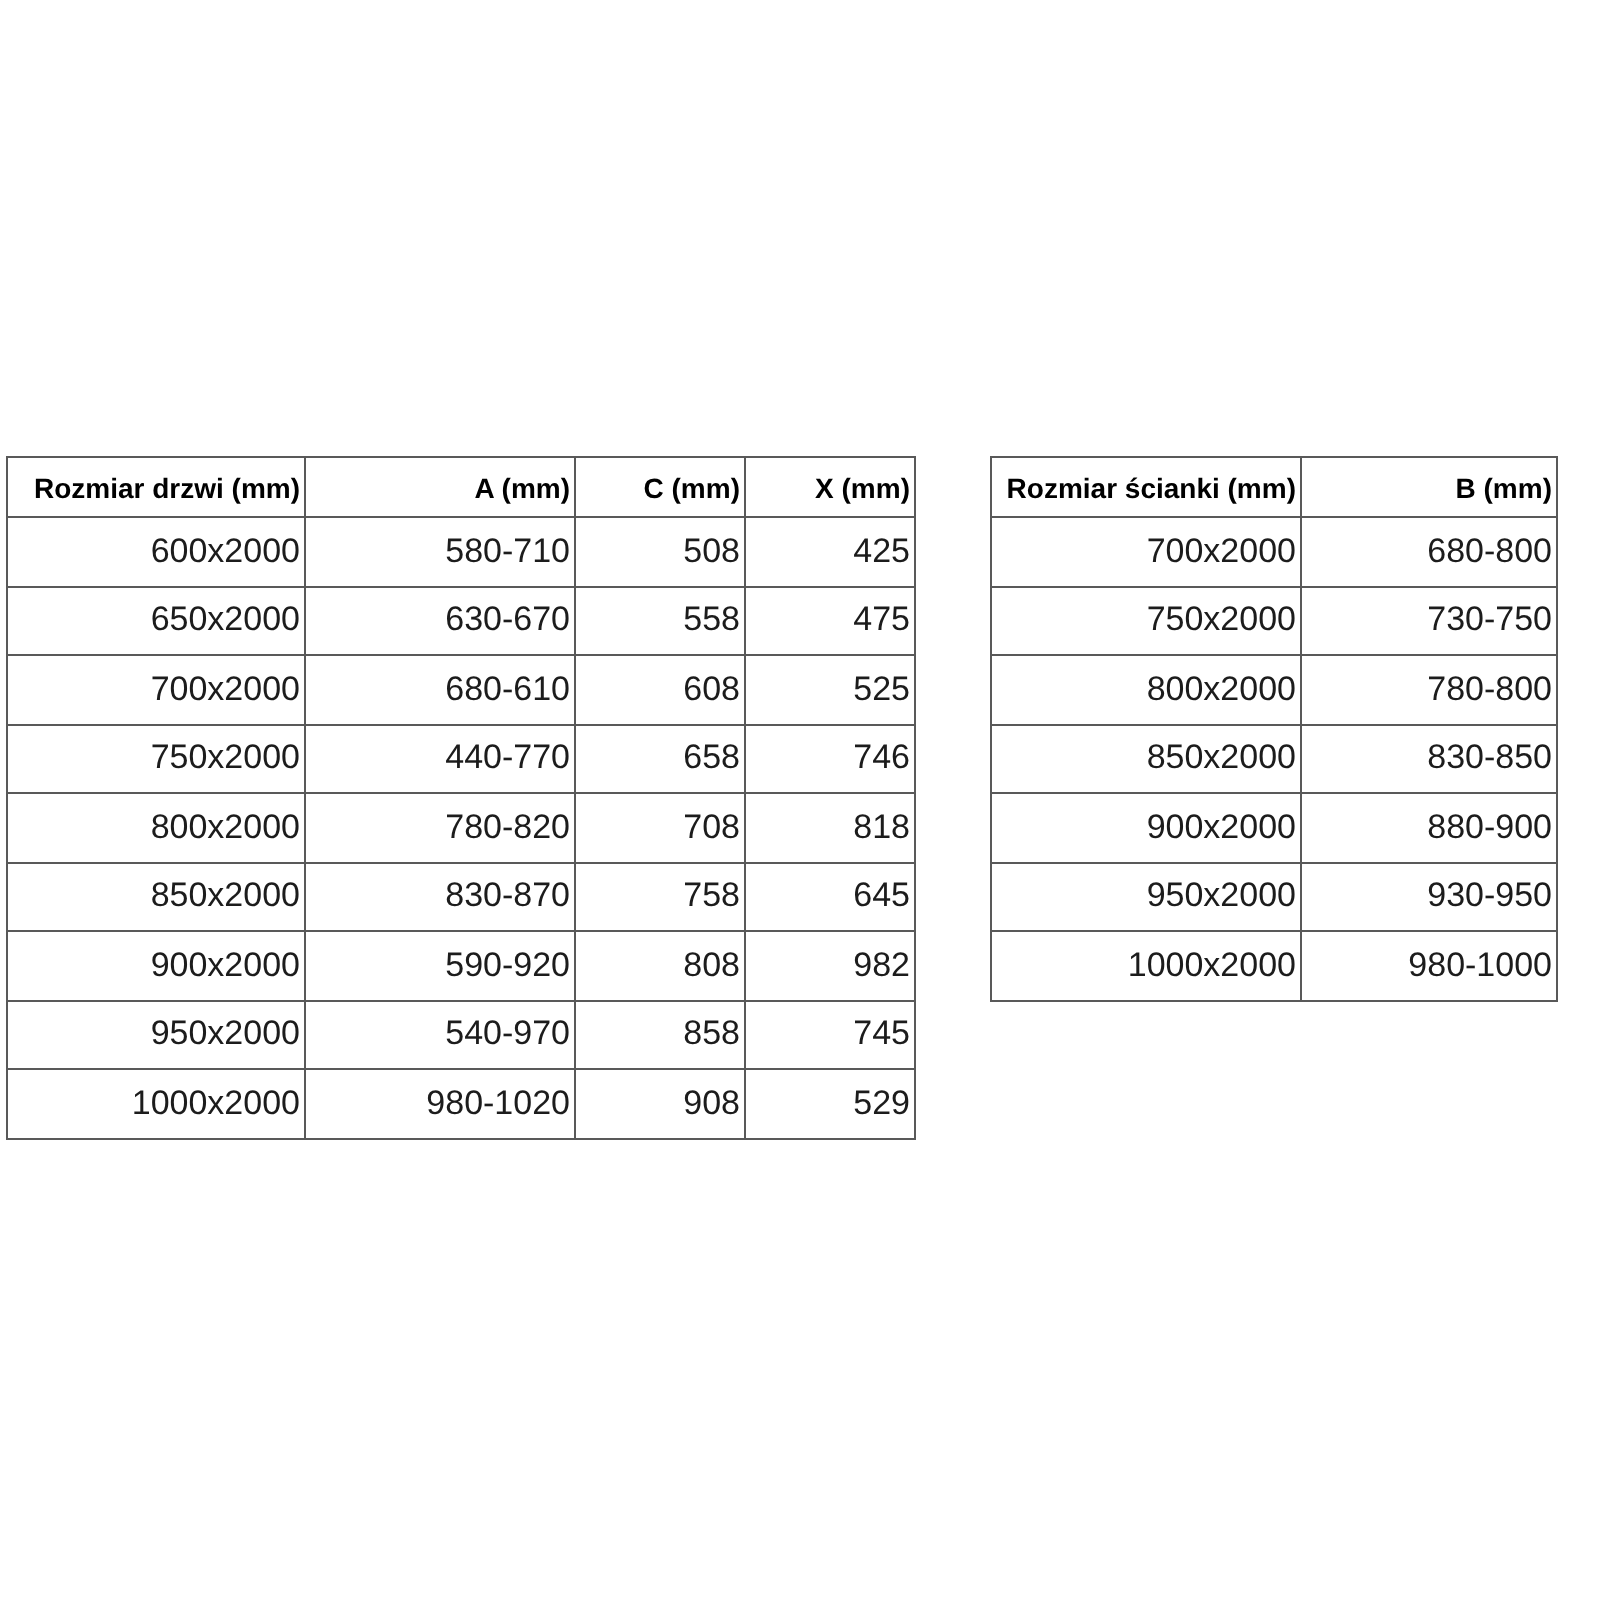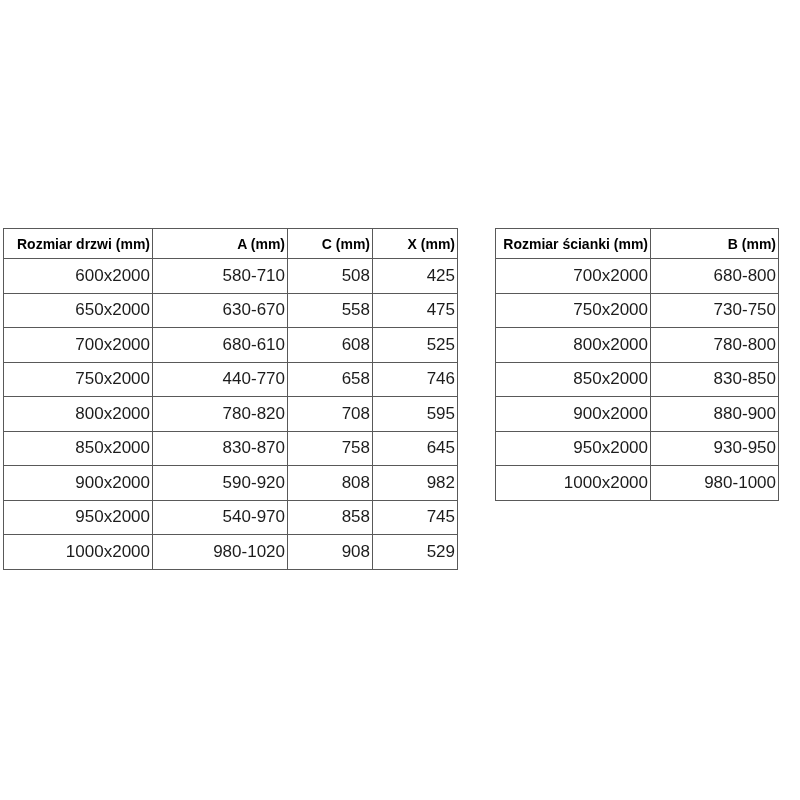--- a/index.html
+++ b/index.html
@@ -90,21 +90,21 @@
       <tr>
         <td>750x2000</td>
         <td>440-770</td>
         <td>658</td>
         <td>746</td>
       </tr>
       <tr>
         <td>800x2000</td>
         <td>780-820</td>
         <td>708</td>
-        <td>595</td>
+        <td>818</td>
       </tr>
       <tr>
         <td>850x2000</td>
         <td>830-870</td>
         <td>758</td>
         <td>645</td>
       </tr>
       <tr>
         <td>900x2000</td>
         <td>590-920</td>

